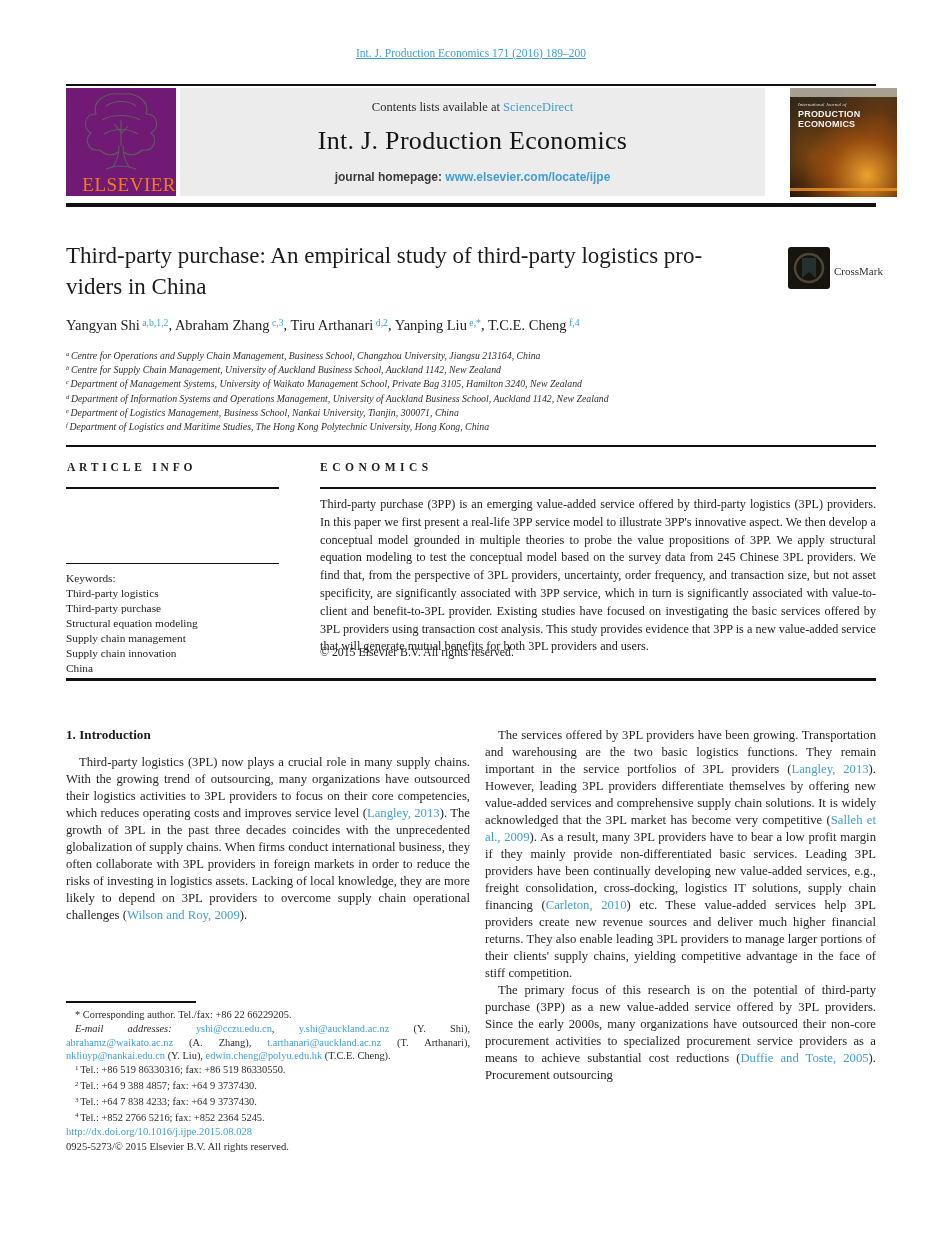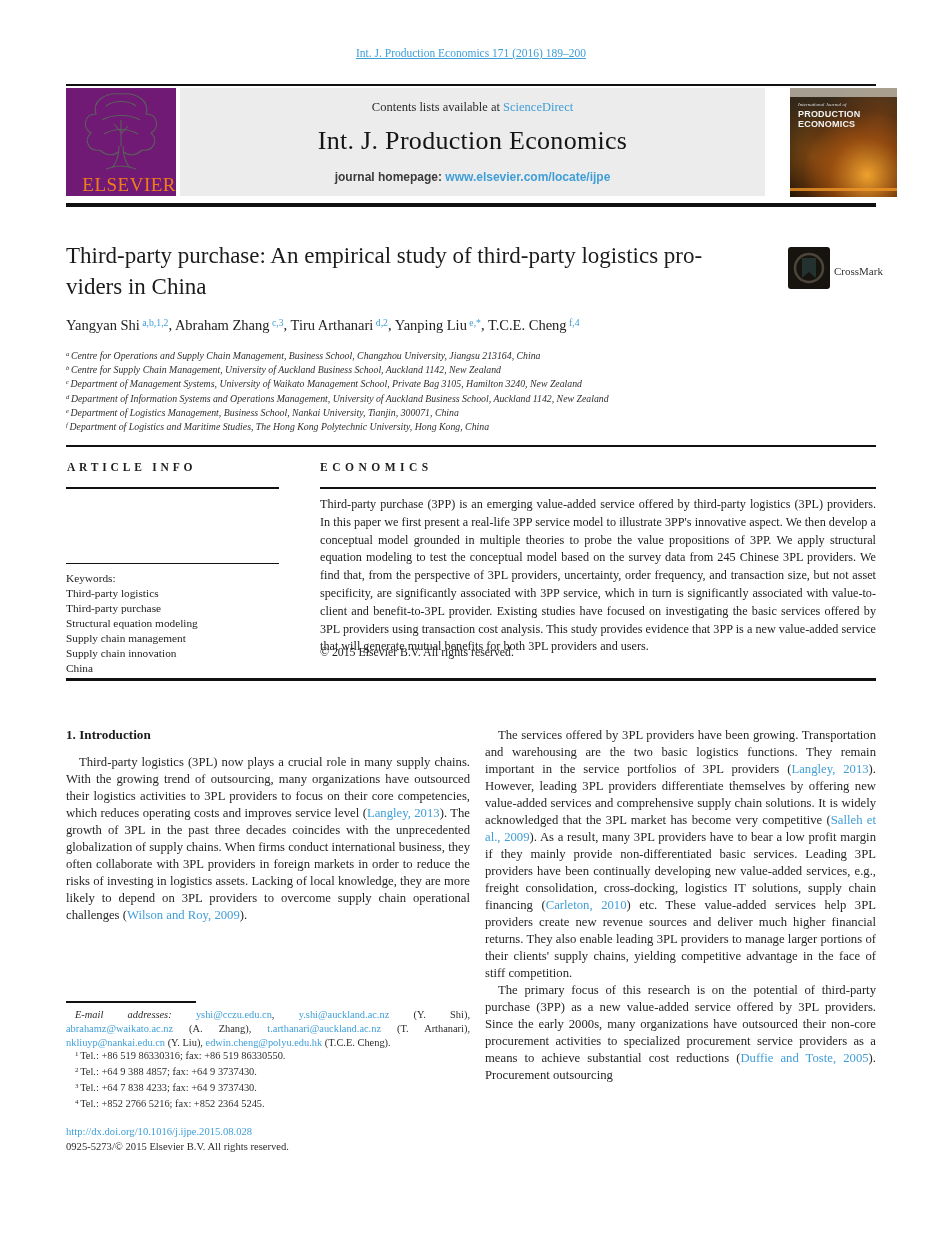--- a/index.html
+++ b/index.html
@@ -169,20 +169,21 @@
     <p><span>Third-party logistics (3PL) now plays a crucial role in many supply chains. With the growing trend of outsourcing, many organizations have outsourced their logistics activities to 3PL providers to focus on their core competencies, which reduces operating costs and improves service level (</span><span class="lnk">Langley, 2013</span><span>). The growth of 3PL in the past three decades coincides with the unprecedented globalization of supply chains. When firms conduct international business, they often collaborate with 3PL providers in foreign markets in order to reduce the risks of investing in logistics assets. Lacking of local knowledge, they are more likely to depend on 3PL providers to overcome supply chain operational challenges (</span><span class="lnk">Wilson and Roy, 2009</span><span>).</span></p>
   </div>
 
   <div class="abs col-right">
     <p><span>The services offered by 3PL providers have been growing. Transportation and warehousing are the two basic logistics functions. They remain important in the service portfolios of 3PL providers (</span><span class="lnk">Langley, 2013</span><span>). However, leading 3PL providers differentiate themselves by offering new value-added services and comprehensive supply chain solutions. It is widely acknowledged that the 3PL market has become very competitive (</span><span class="lnk">Salleh et al., 2009</span><span>). As a result, many 3PL providers have to bear a low profit margin if they mainly provide non-differentiated basic services. Leading 3PL providers have been continually developing new value-added services, e.g., freight consolidation, cross-docking, logistics IT solutions, supply chain financing (</span><span class="lnk">Carleton, 2010</span><span>) etc. These value-added services help 3PL providers create new revenue sources and deliver much higher financial returns. They also enable leading 3PL providers to manage larger portions of their clients' supply chains, yielding competitive advantage in the face of stiff competition.</span></p>
     <p><span>The primary focus of this research is on the potential of third-party purchase (3PP) as a new value-added service offered by 3PL providers. Since the early 2000s, many organizations have outsourced their non-core procurement activities to specialized procurement service providers as a means to achieve substantial cost reductions (</span><span class="lnk">Duffie and Toste, 2005</span><span>). Procurement outsourcing</span></p>
   </div>
 
   <div class="abs rule fn-rule"></div>
   <div class="abs fnotes">
+    <p>* Corresponding author. Tel./fax: +86 22 66229205.</p>
     <p><span class="it">E-mail addresses: </span><span class="lnk">yshi@cczu.edu.cn</span><span>, </span><span class="lnk">y.shi@auckland.ac.nz</span><span> (Y. Shi), </span><span class="lnk">abrahamz@waikato.ac.nz</span><span> (A. Zhang), </span><span class="lnk">t.arthanari@auckland.ac.nz</span><span> (T. Arthanari), </span><span class="lnk">nkliuyp@nankai.edu.cn</span><span> (Y. Liu), </span><span class="lnk">edwin.cheng@polyu.edu.hk</span><span> (T.C.E. Cheng).</span></p>
     <p><span class="sup">1 </span><span>Tel.: +86 519 86330316; fax: +86 519 86330550.</span></p>
     <p><span class="sup">2 </span><span>Tel.: +64 9 388 4857; fax: +64 9 3737430.</span></p>
     <p><span class="sup">3 </span><span>Tel.: +64 7 838 4233; fax: +64 9 3737430.</span></p>
     <p><span class="sup">4 </span><span>Tel.: +852 2766 5216; fax: +852 2364 5245.</span></p>
   </div>
   <div class="abs doi lnk">http://dx.doi.org/10.1016/j.ijpe.2015.08.028</div>
   <div class="abs issn">0925-5273/© 2015 Elsevier B.V. All rights reserved.</div>
 
 </div>

